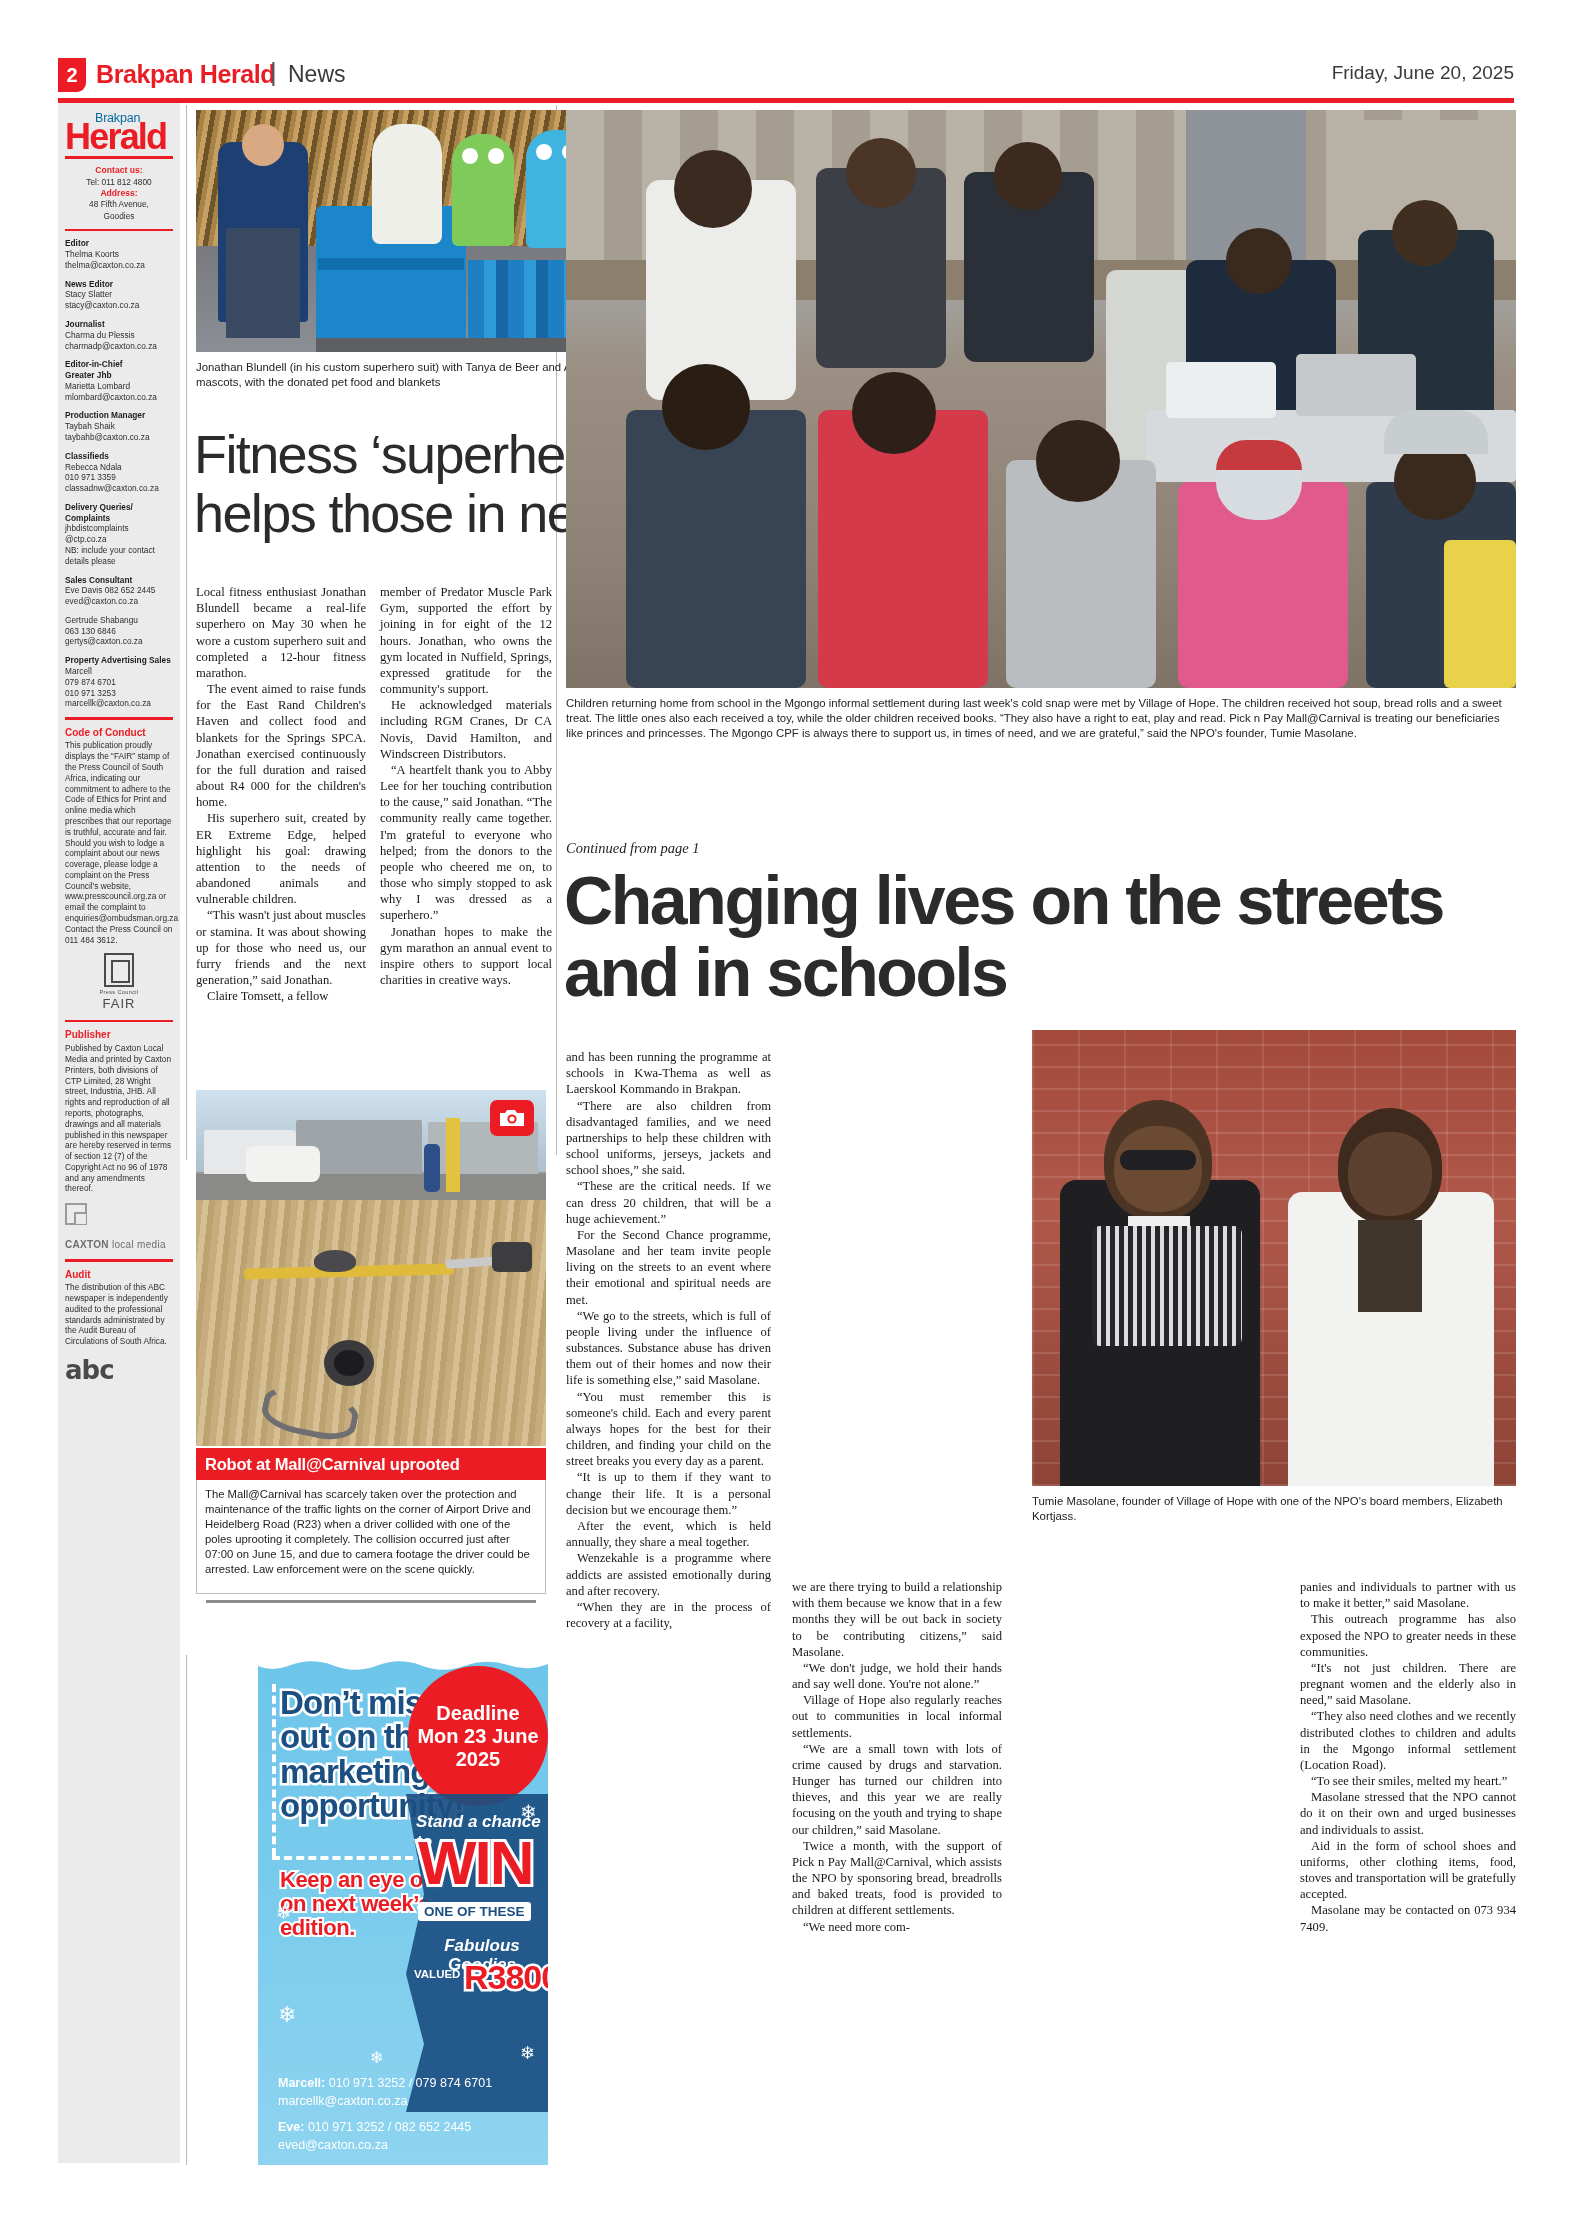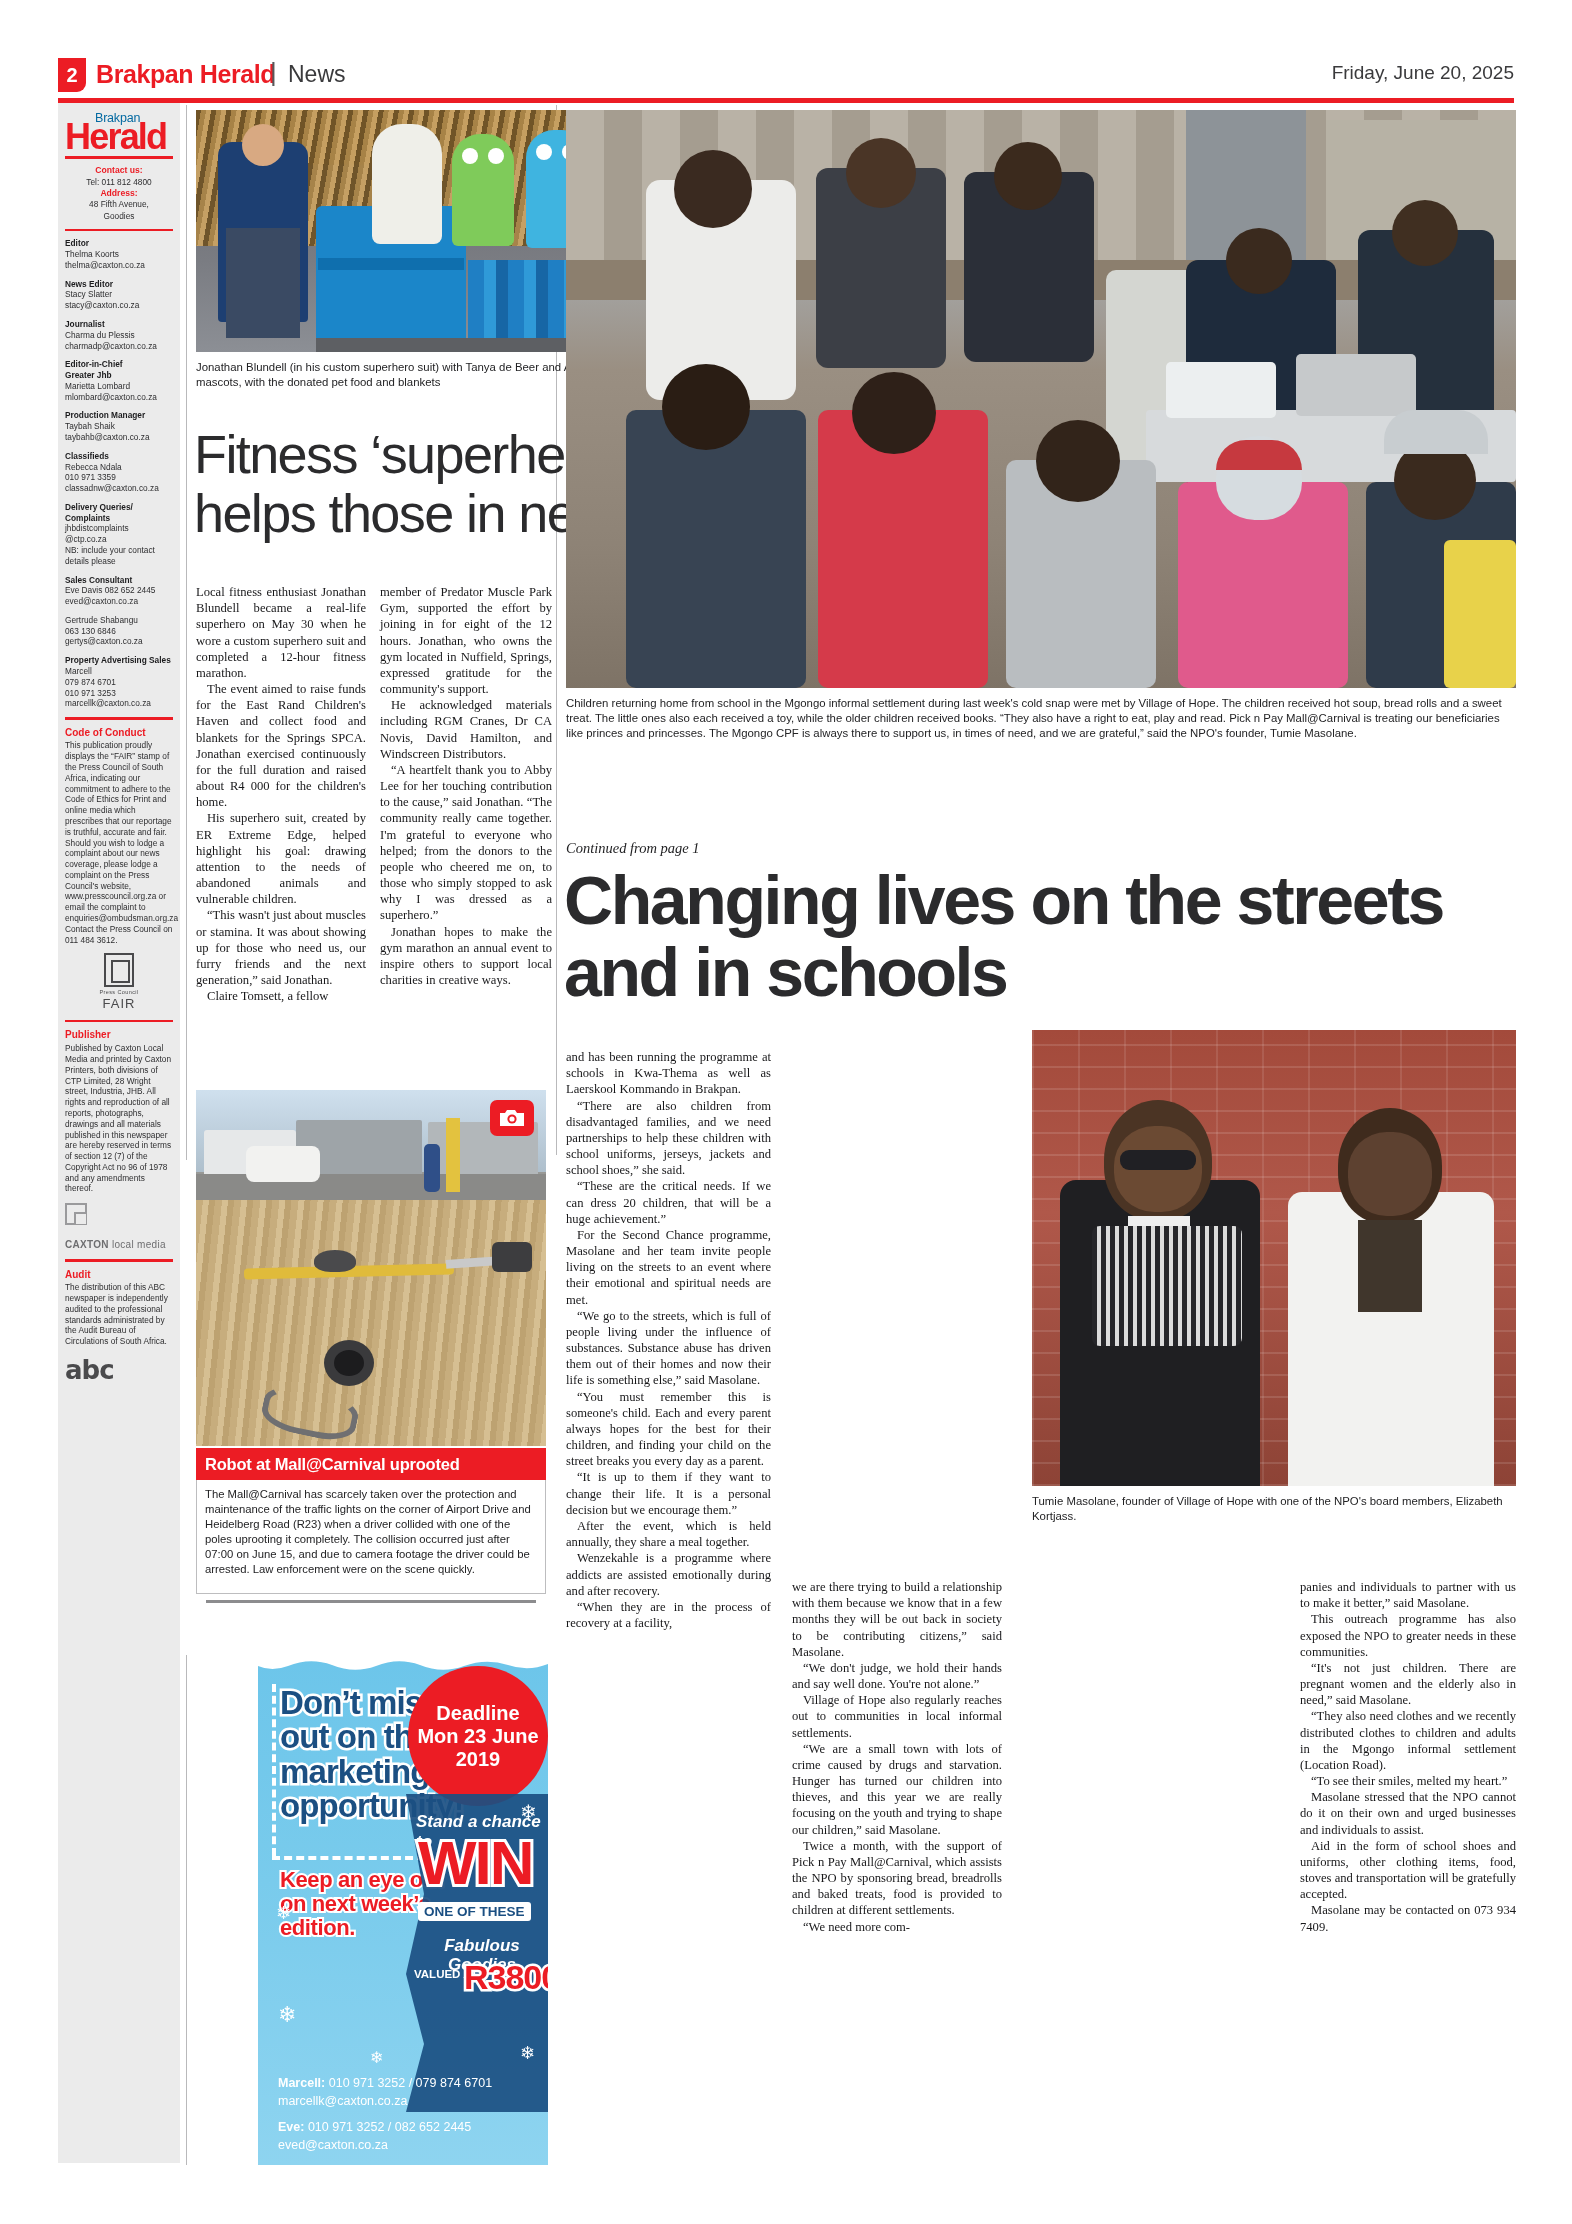--- a/index.html
+++ b/index.html
@@ -511,21 +511,21 @@
   <div class="ad-h1" style="left:22px; top:36px; width:200px;">
     <div>Don’t miss</div>
     <div>out on this</div>
     <div>marketing</div>
     <div>opportunity!</div>
   </div>
 
   <div class="ad-deadline" style="left:150px; top:16px;">
     <div>Deadline</div>
     <div>Mon 23 June</div>
-    <div>2019</div>
+    <div>2025</div>
   </div>
 
   <div class="ad-h2" style="left:22px; top:218px; width:186px;">
     <div>Keep an eye out</div>
     <div>on next week’s</div>
     <div>edition.</div>
   </div>
 
   <svg style="position:absolute; left:140px; top:144px; width:152px; height:318px;" viewBox="0 0 152 318">
     <path d="M8,0 L152,0 L152,318 L8,318 L26,250 L8,180 L26,100 Z" fill="#1b4f82" opacity="0.92"></path>

